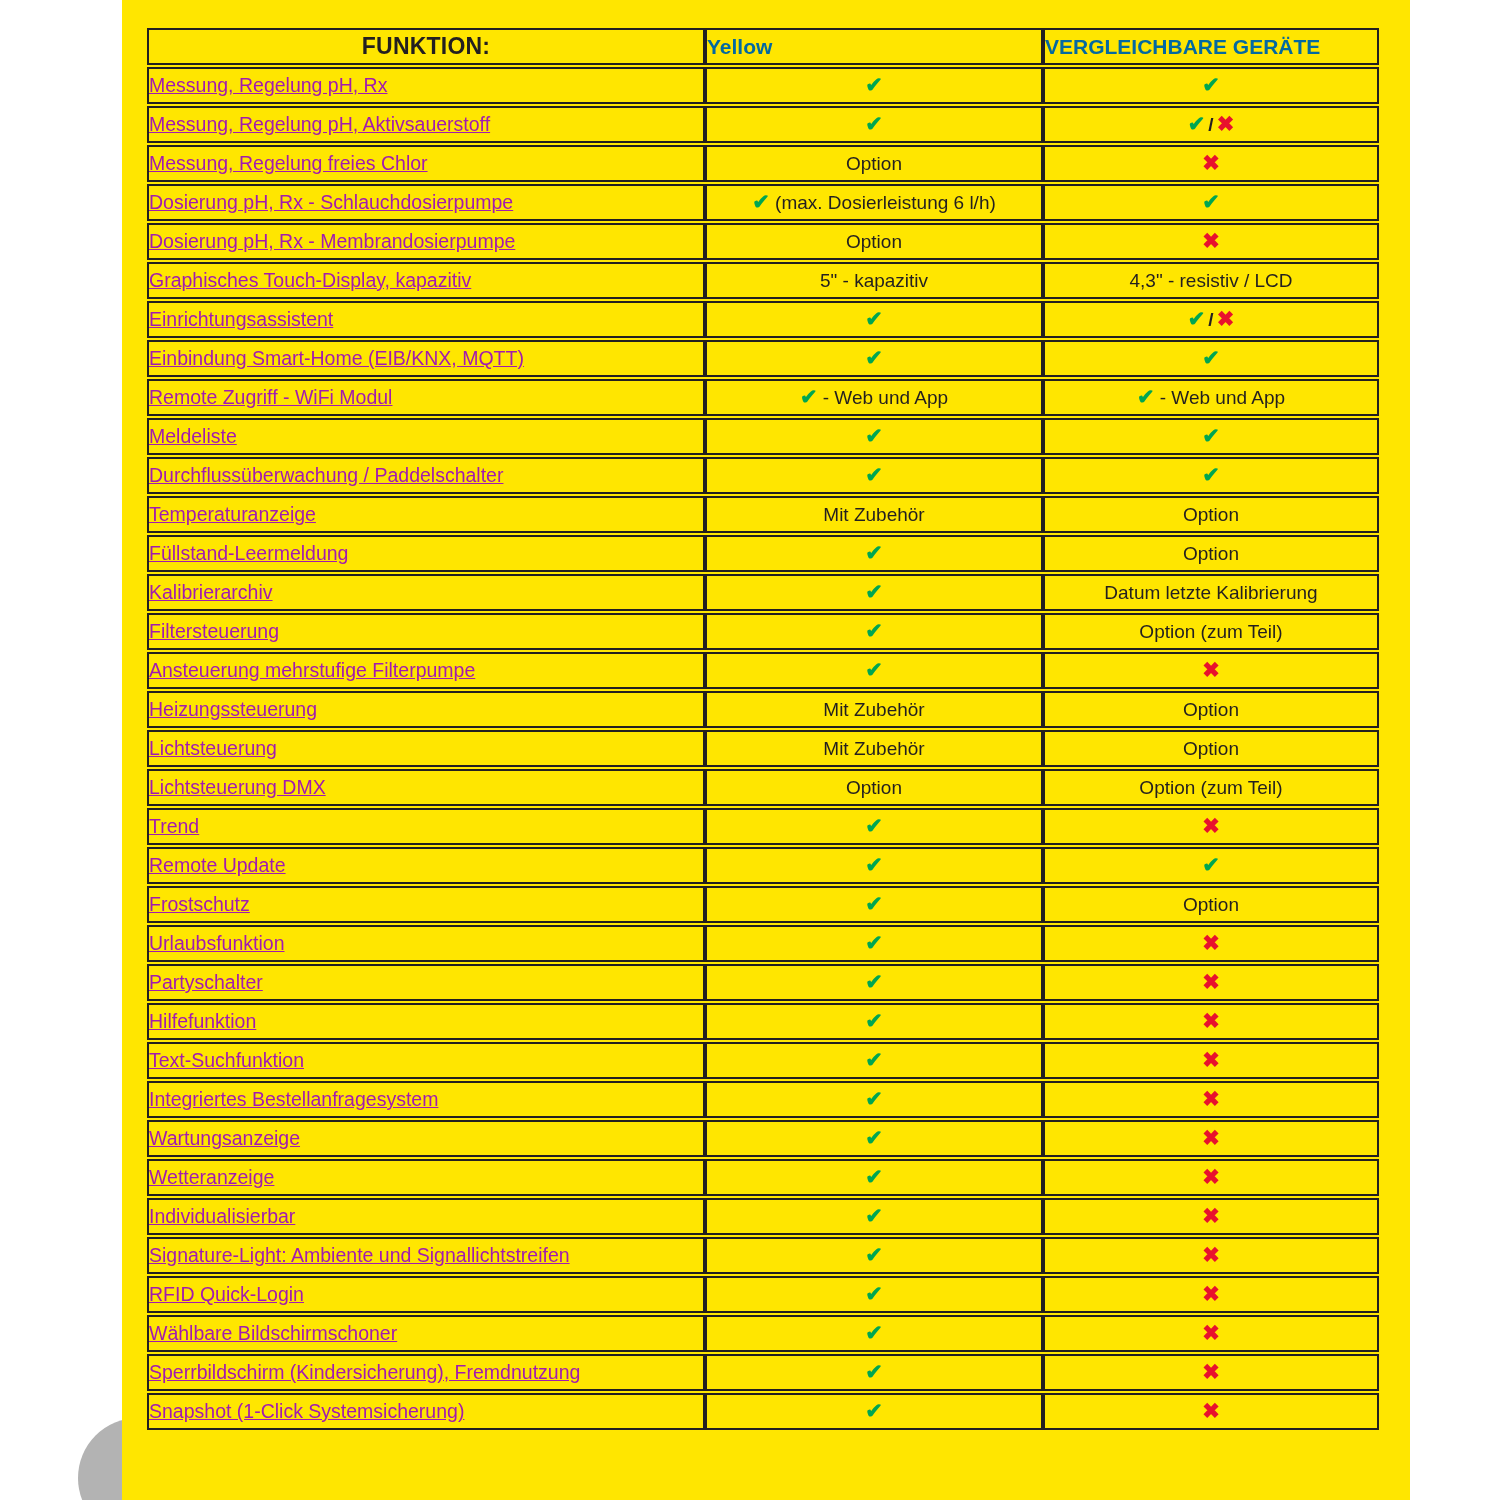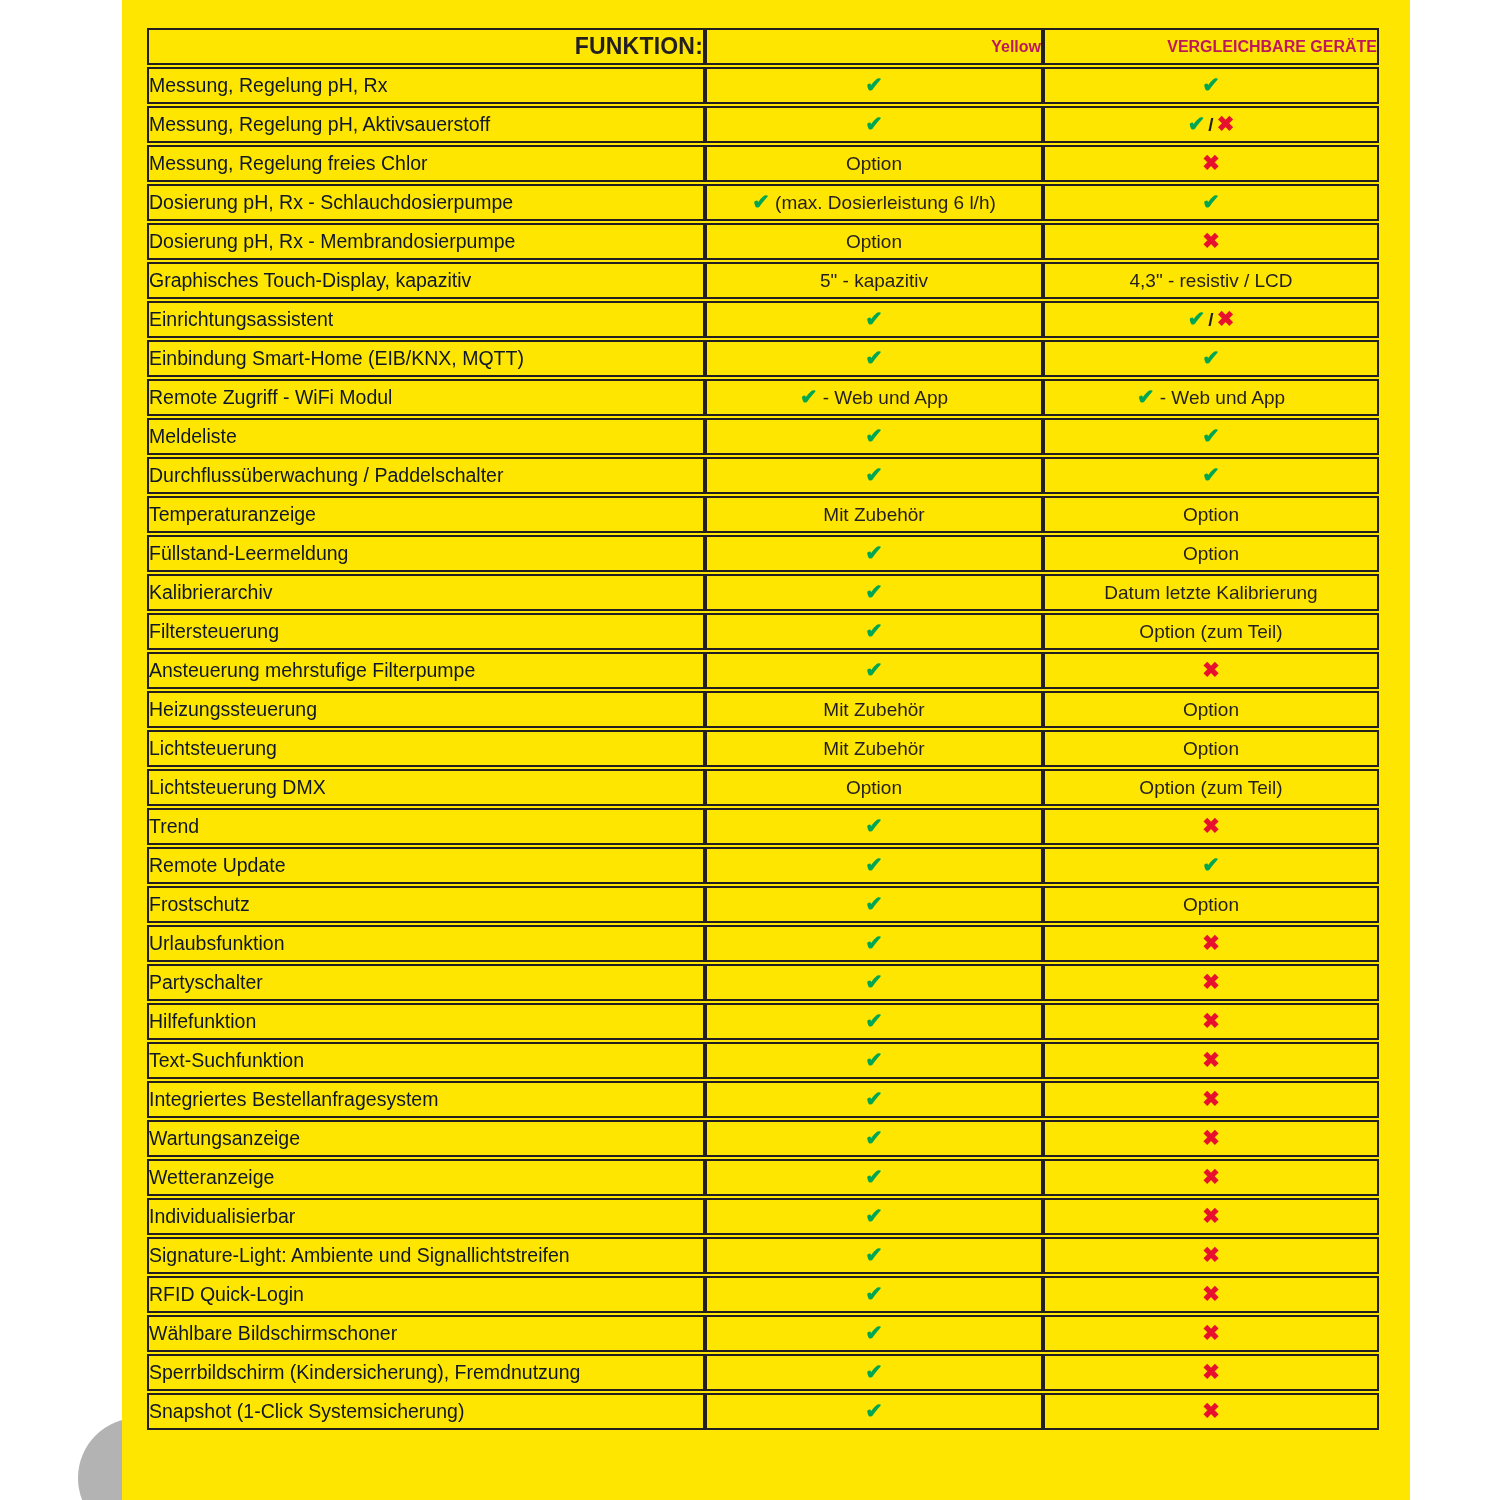--- a/index.html
+++ b/index.html
@@ -57,41 +57,42 @@
     background: #ffe600;
     box-sizing: border-box;
     padding: 0 0;
     vertical-align: middle;
     height: 37px;
   }
   
   table.cmp tr td, table.cmp tr th { border-top-width: 2px; border-bottom-width: 2px; }
 
   th.h-func {
-    text-align: right;
+    text-align: center;
     padding-left: 12px;
     font-size: 23px;
     font-weight: bold;
     letter-spacing: 0.2px;
     color: #231f20;
     height: 41px;
   }
   th.h-col {
-    text-align: right;
-    font-size: 16px;
-    font-weight: bold;
-    color: #be185d;
+    text-align: left;
+    font-size: 21px;
+    font-weight: bold;
+    color: #0369a1;
     height: 41px;
   }
   td.func {
     text-align: left;
     padding-left: 12px;
     font-size: 19.5px;
-    color: #0f172a;
+    color: #a21caf;
     white-space: nowrap;
+    text-decoration: underline;
   }
   td.val {
     text-align: center;
     font-size: 19px;
     color: #231f20;
     white-space: nowrap;
   }
   .chk {
     color: #00a651;
     font-size: 21px;

